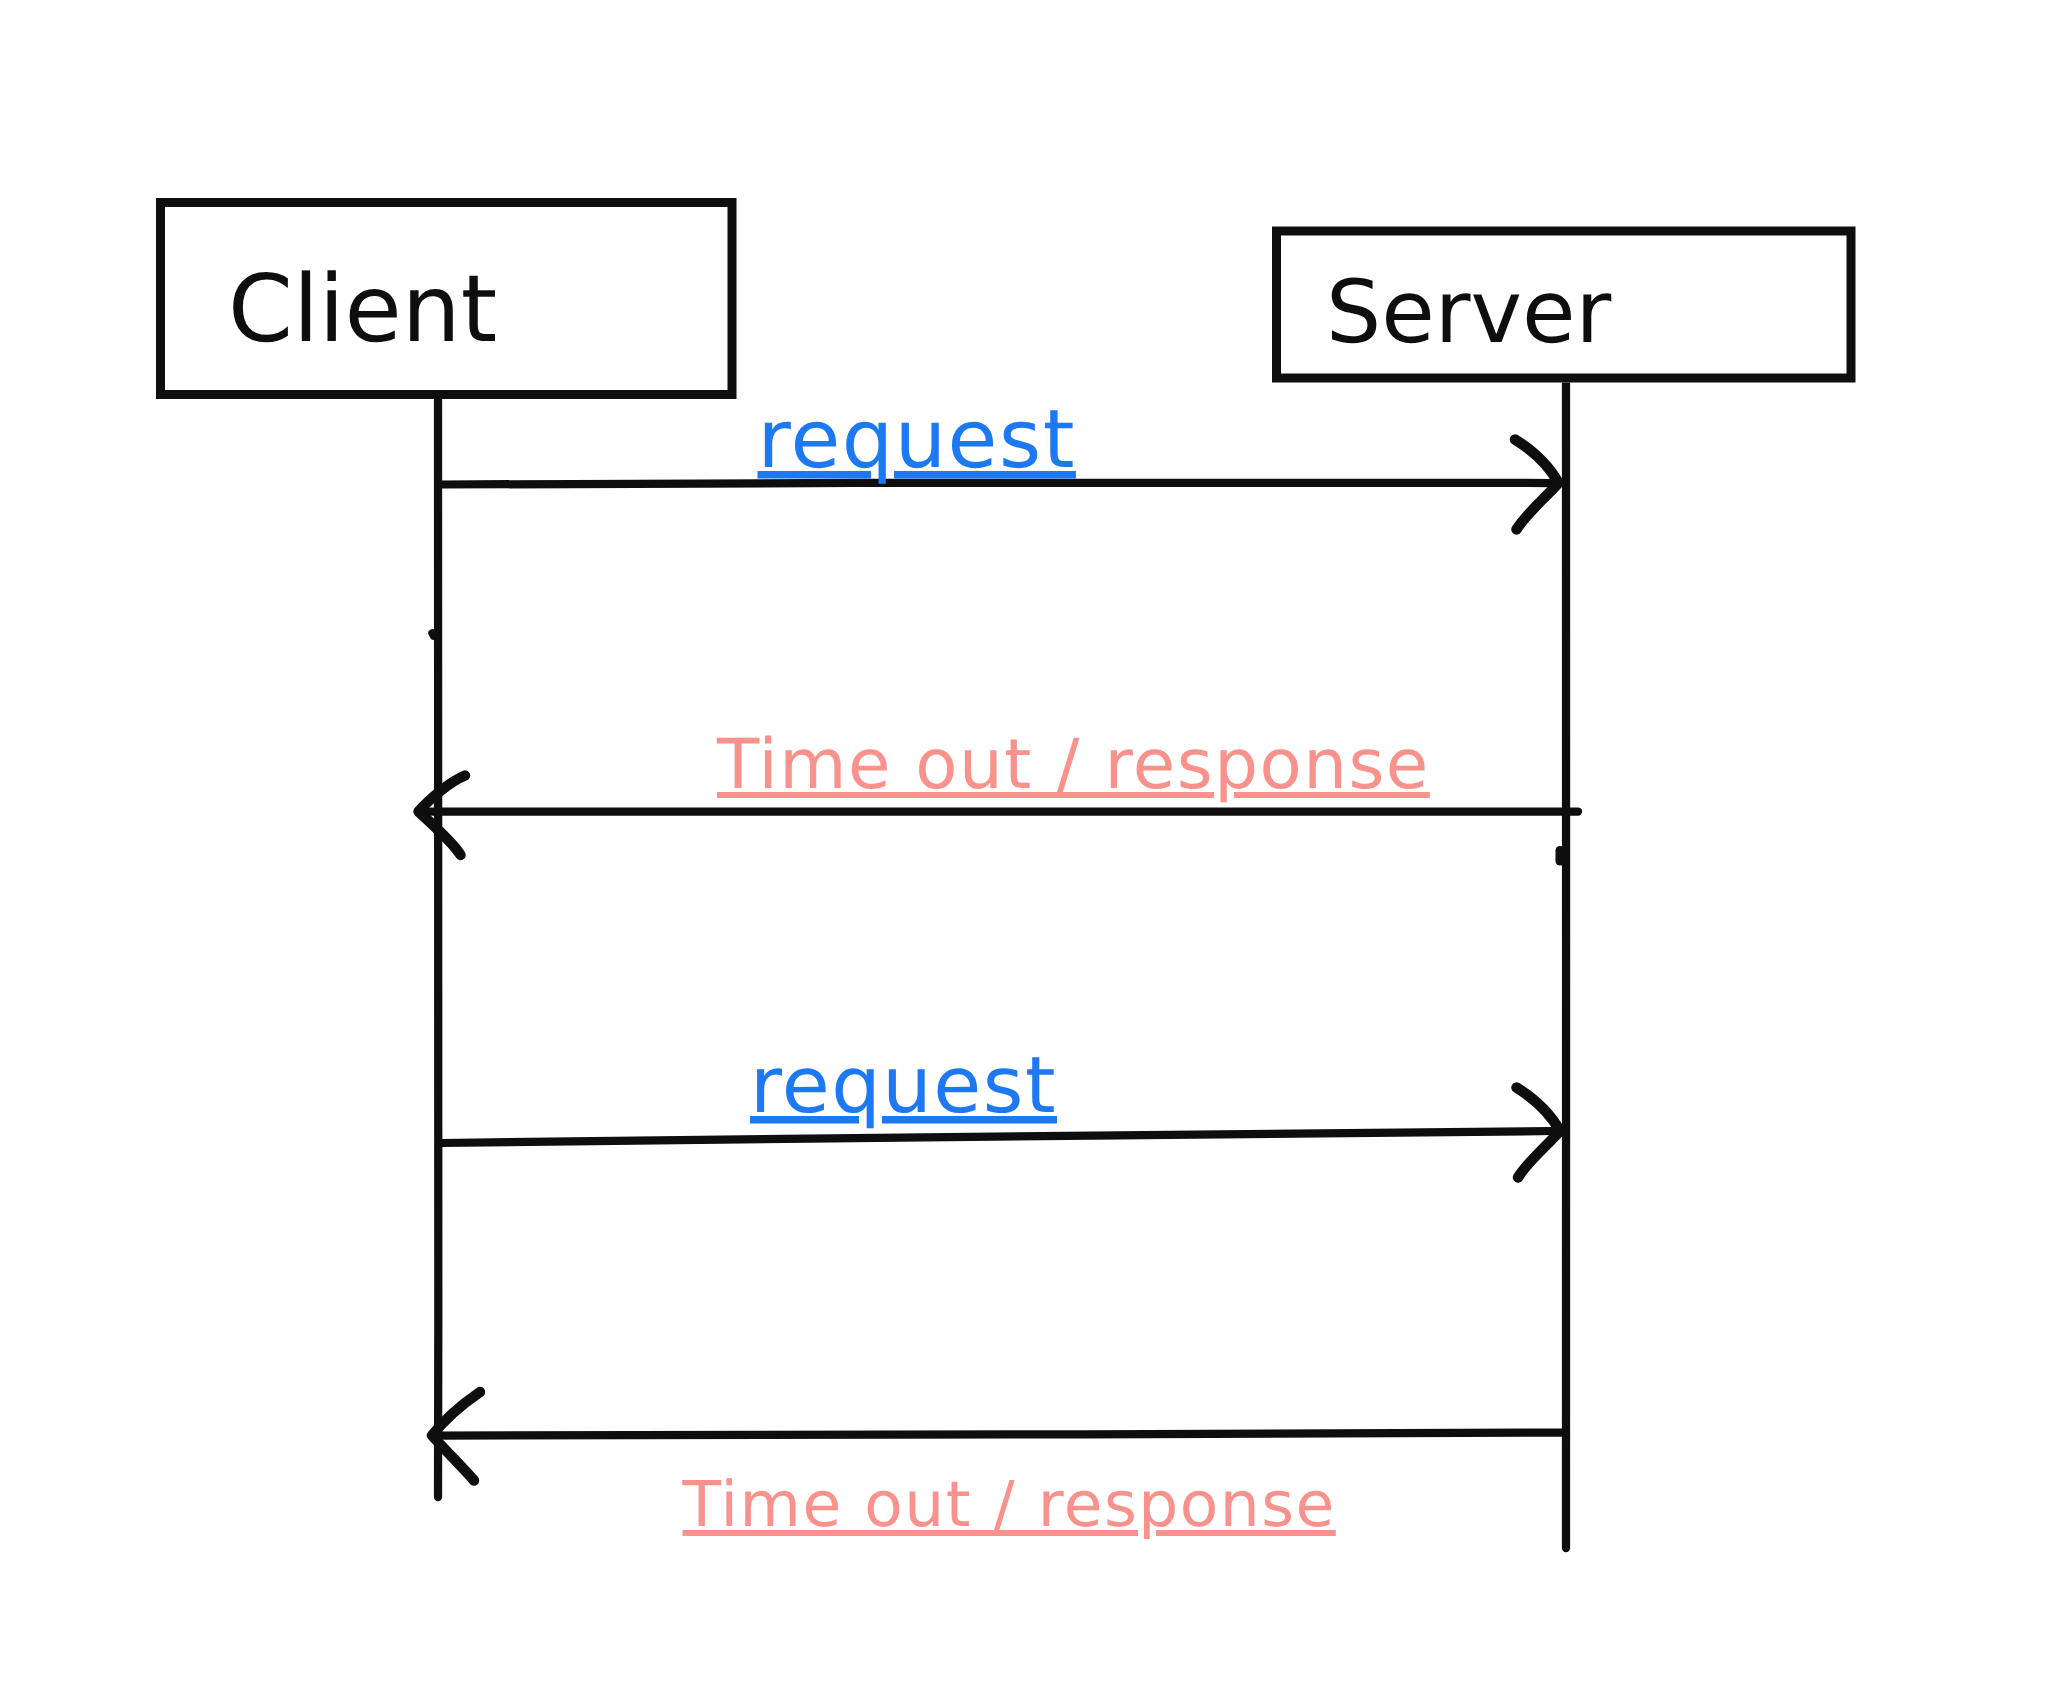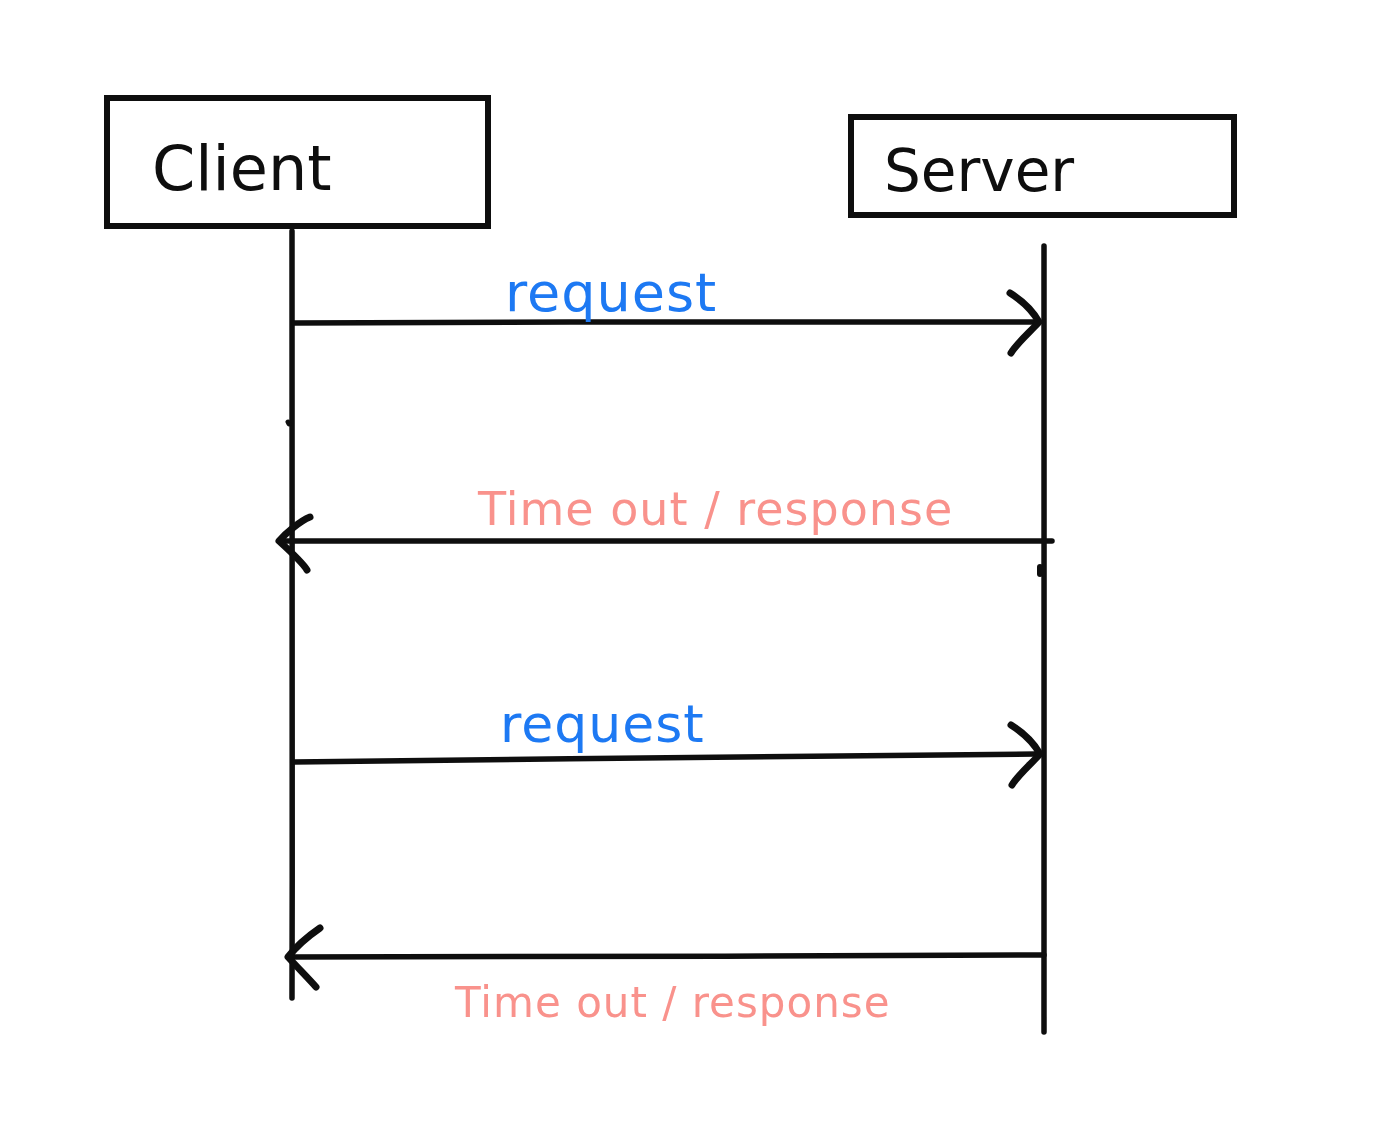--- a/index.html
+++ b/index.html
@@ -21,20 +21,21 @@
     top: 0;
   }
   .actor-box {
     position: absolute;
     border: 6px solid #0e0e0e;
     background: #ffffff;
     display: flex;
     align-items: center;
     box-sizing: border-box;
     color: #0e0e0e;
+    margin-top: 37px;
   }
   .actor-box.client {
     left: 104px;
     top: 95px;
     width: 387px;
     height: 134px;
     padding-left: 42px;
     padding-top: 12px;
     font-size: 62px;
   }
@@ -45,20 +46,21 @@
     height: 104px;
     padding-left: 30px;
     padding-top: 10px;
     font-size: 58px;
   }
   .msg-label {
     position: absolute;
     white-space: nowrap;
     line-height: 1;
     letter-spacing: 1px;
+    text-decoration: underline;
   }
   .msg-label.m1 { left: 505px; top: 266px; font-size: 54px; }
   .msg-label.m2 { left: 478px; top: 486px; font-size: 46px; }
   .msg-label.m3 { left: 500px; top: 698px; font-size: 52px; }
   .msg-label.m4 { left: 455px; top: 982px; font-size: 42px; }
 </style>
 </head>
 <body>
 
 <div class="canvas">

